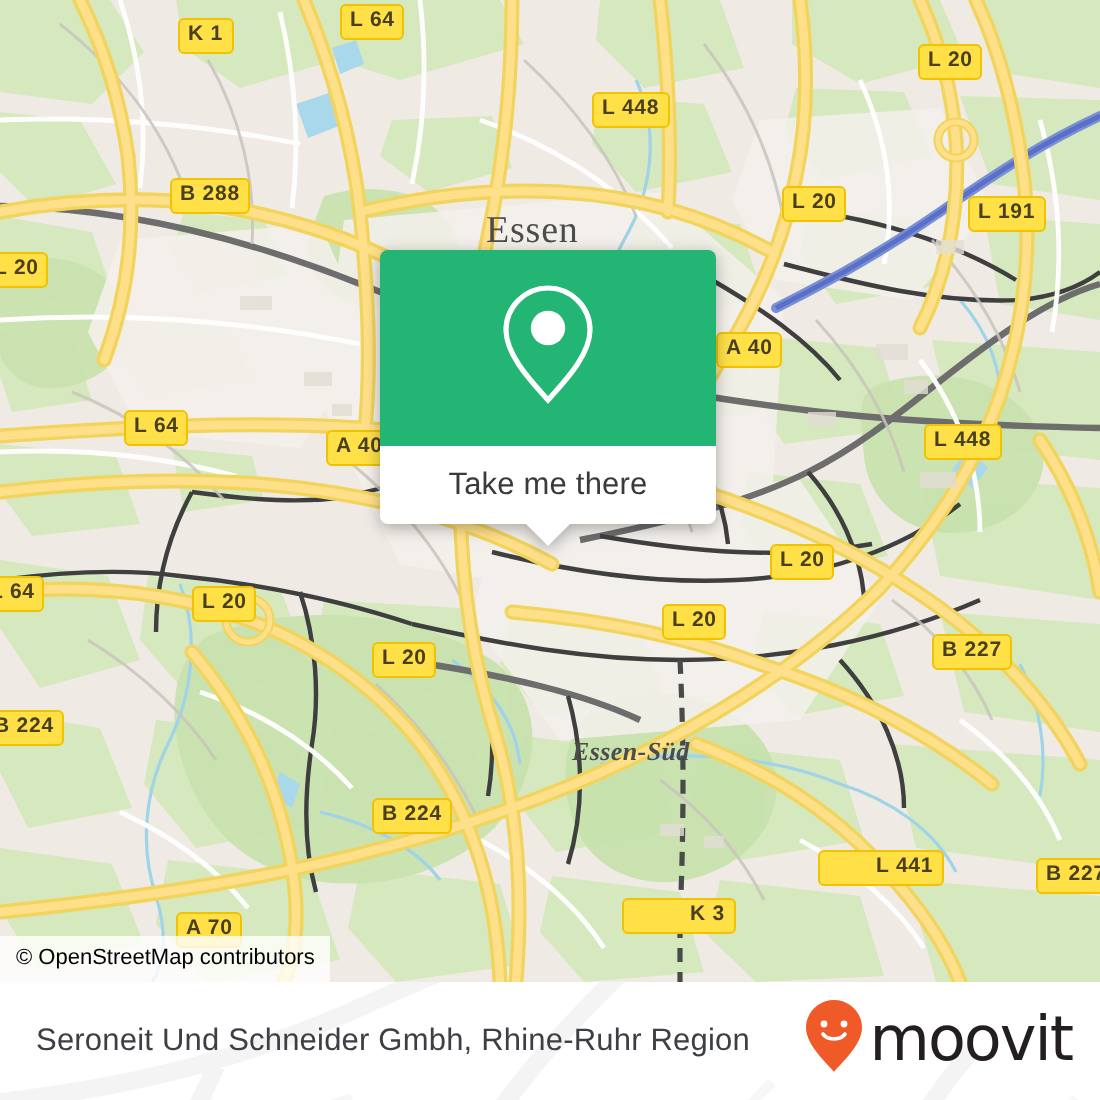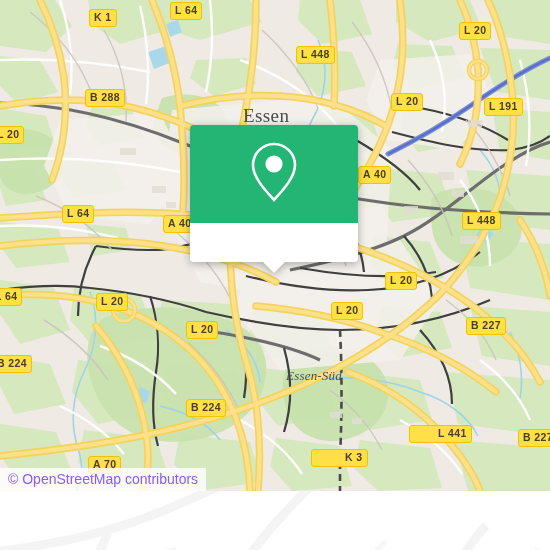--- a/index.html
+++ b/index.html
@@ -35,28 +35,28 @@
     box-sizing:border-box;
   }
   
   .place{
     position:absolute;
     color:#4c4c4c;
     white-space:nowrap;
     font-family:"Liberation Serif","DejaVu Serif",serif;
   }
   .place.city{font-size:19px;letter-spacing:.4px;}
-  .place.sub{font-size:13px;font-style:italic;letter-spacing:.2px;}
+  .place.sub{font-size:13px;font-style:italic;letter-spacing:.2px;font-weight:bold;}
 
   
   .attrib{
     position:absolute;left:0;bottom:0;
     background:rgba(255,255,255,.80);
-    color:#8b5cf6;
-    font-size:14px;
+    color:#000000;
+    font-size:11px;
     line-height:20px;
     padding:1px 8px 2px 8px;
     white-space:nowrap;
     font-family:"Liberation Sans",sans-serif;
     margin-top:24px;
   }
 
   
   .callout{
     position:absolute;left:190px;top:125px;width:168px;
@@ -411,35 +411,48 @@
   <div class="callout">
     <div class="callout-top">
       <span>
         <svg width="52" height="64" viewBox="0 0 52 64">
           <path d="M26,4 C14.5,4 5,13.4 5,25 C5,38.5 20,53 26,60 C32,53 47,38.5 47,25 C47,13.4 37.5,4 26,4 Z" fill="none" stroke="#ffffff" stroke-width="2.6"></path>
           <circle cx="26" cy="24" r="8.6" fill="#ffffff"></circle>
         </svg>
       </span>
     </div>
     <div class="callout-bottom">
+      <span class="label">Take me there</span>
       <span class="callout-tail"></span>
     </div>
   </div>
 
   <div class="bottombar">
     <svg class="watermark" width="550" height="180" viewBox="0 0 550 180">
       <g stroke="#e8e8e8" fill="none" stroke-width="9">
         <path d="M0,120 C70,112 130,96 186,70 C240,46 290,26 350,18"></path>
         <path d="M210,180 C230,150 250,122 272,96 C300,64 330,36 360,10"></path>
         <path d="M430,180 C446,150 464,120 486,94"></path>
         <path d="M60,180 C80,156 96,130 108,102"></path>
       </g>
       <g stroke="#eeeeee" fill="none" stroke-width="5">
         <path d="M0,150 C60,146 120,136 176,118"></path>
         <path d="M330,180 C346,156 364,132 386,110"></path>
         <path d="M500,180 C512,158 524,136 538,118"></path>
       </g>
     </svg>
 
     <div class="inner">
+      <span class="poi-title">Seroneit Und Schneider Gmbh, Rhine-Ruhr Region</span>
+      <span class="brand">
+        <span>
+          <svg width="30" height="38" viewBox="0 0 30 38">
+            <path d="M15,1 C7.3,1 1,7.2 1,14.8 C1,24 12,33 15,37 C18,33 29,24 29,14.8 C29,7.2 22.7,1 15,1 Z" fill="#f05a28"></path>
+            <circle cx="10" cy="13" r="1.7" fill="#ffffff"></circle>
+            <circle cx="20" cy="13" r="1.7" fill="#ffffff"></circle>
+            <path d="M9.5,18 C11.5,21.2 18.5,21.2 20.5,18" fill="none" stroke="#ffffff" stroke-width="1.9" stroke-linecap="round"></path>
+          </svg>
+        </span>
+        <span class="wordmark">moovit</span>
+      </span>
     </div>
   </div>
 </div>
 
 </body></html>

